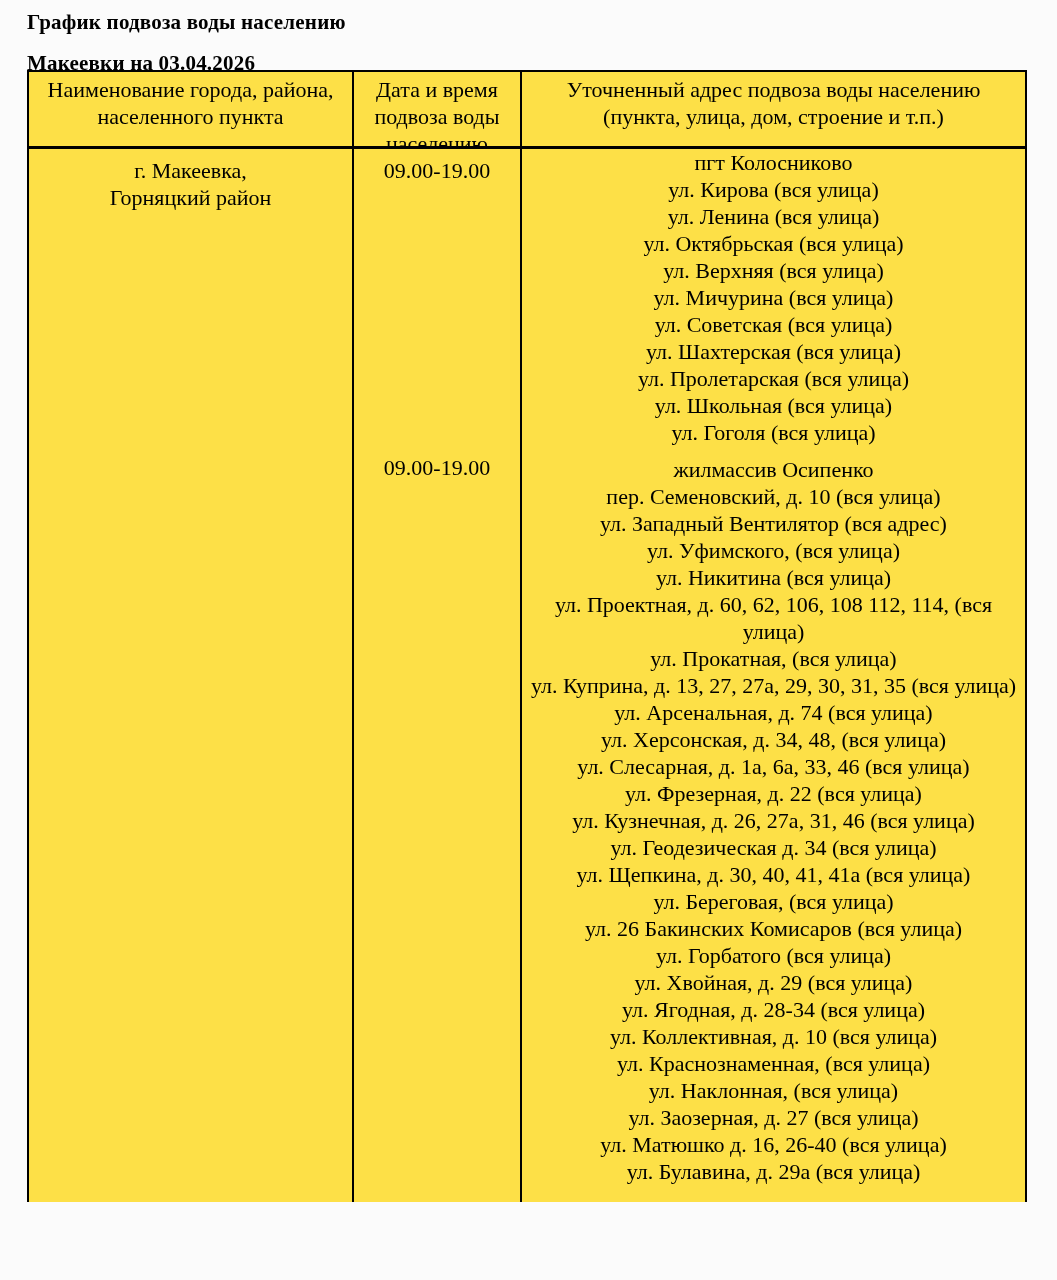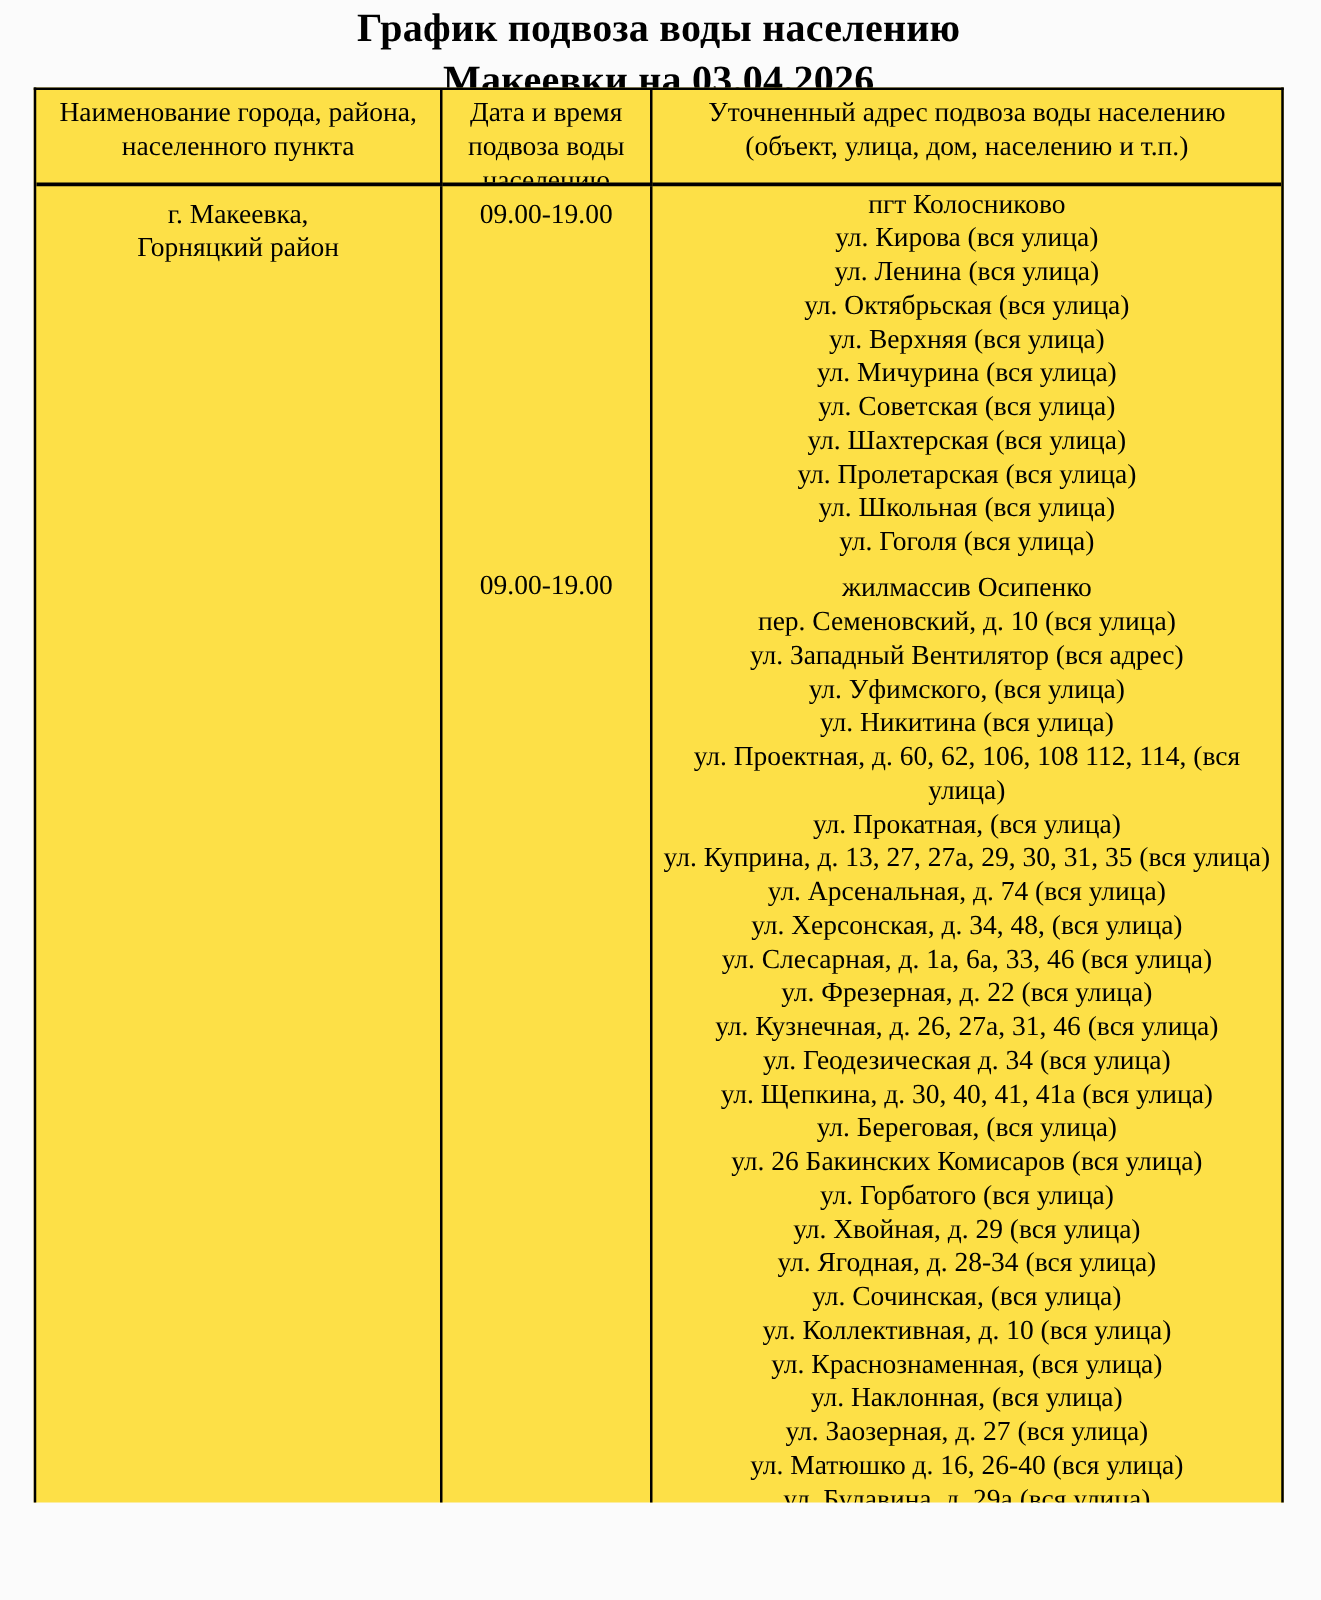--- a/index.html
+++ b/index.html
@@ -7,21 +7,21 @@
   body {
     font-family: "Liberation Serif", "DejaVu Serif", serif;
     background:#fbfbfb;
     color:#000;
     overflow:hidden;
   }
   .page { position:relative; width:1057px; height:1280px; overflow:hidden; }
 
   .title {
     position:absolute; left:27px; top:2px; width:1000px;
-    text-align:center; font-weight:bold; font-size:32px; line-height:41px;
+    font-weight:bold; font-size:21px; line-height:41px;
     letter-spacing:0.2px;
   }
 
   .table {
     position:absolute; left:27px; top:70px; width:1000px; height:1132px;
     border:2px solid #000; border-bottom:none;
     display:grid;
     grid-template-columns:325px 168px auto;
     grid-template-rows:77px 1098px auto;
     background:#fde047;
@@ -58,21 +58,21 @@
           <div class="hline">Наименование города, района,</div>
           <div class="hline">населенного пункта</div>
         </div>
       <div class="td bdr hcell">
           <div class="hline">Дата и время</div>
           <div class="hline">подвоза воды</div>
           <div class="hline">населению</div>
         </div>
       <div class="td hcell">
           <div class="hline">Уточненный адрес подвоза воды населению</div>
-          <div class="hline">(объект, улица, дом, населению и т.п.)</div>
+          <div class="hline">(пункта, улица, дом, строение и т.п.)</div>
         </div>
     </div>
 
     <div class="tr">
       <div class="td bdr r1cell">
           <div class="line">г. Макеевка,</div>
           <div class="line">Горняцкий район</div>
         </div>
       <div class="td bdr r1cell">
         <div class="time">09.00-19.00</div>
@@ -106,21 +106,20 @@
             <div class="line">ул. Слесарная, д. 1а, 6а, 33, 46 (вся улица)</div>
             <div class="line">ул. Фрезерная, д. 22 (вся улица)</div>
             <div class="line">ул. Кузнечная, д. 26, 27а, 31, 46 (вся улица)</div>
             <div class="line">ул. Геодезическая д. 34 (вся улица)</div>
             <div class="line">ул. Щепкина, д. 30, 40, 41, 41а (вся улица)</div>
             <div class="line">ул. Береговая, (вся улица)</div>
             <div class="line">ул. 26 Бакинских Комисаров (вся улица)</div>
             <div class="line">ул. Горбатого (вся улица)</div>
             <div class="line">ул. Хвойная, д. 29 (вся улица)</div>
             <div class="line">ул. Ягодная, д. 28-34 (вся улица)</div>
-            <div class="line">ул. Сочинская, (вся улица)</div>
             <div class="line">ул. Коллективная, д. 10 (вся улица)</div>
             <div class="line">ул. Краснознаменная, (вся улица)</div>
             <div class="line">ул. Наклонная, (вся улица)</div>
             <div class="line">ул. Заозерная, д. 27 (вся улица)</div>
             <div class="line">ул. Матюшко д. 16, 26-40 (вся улица)</div>
             <div class="line">ул. Булавина, д. 29а (вся улица)</div>
           </div>
       </div>
     </div>
 

